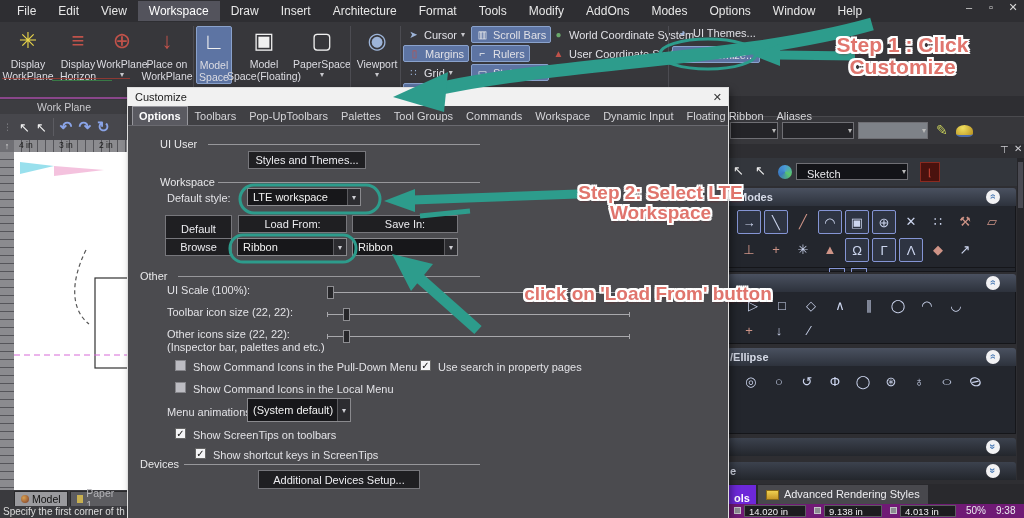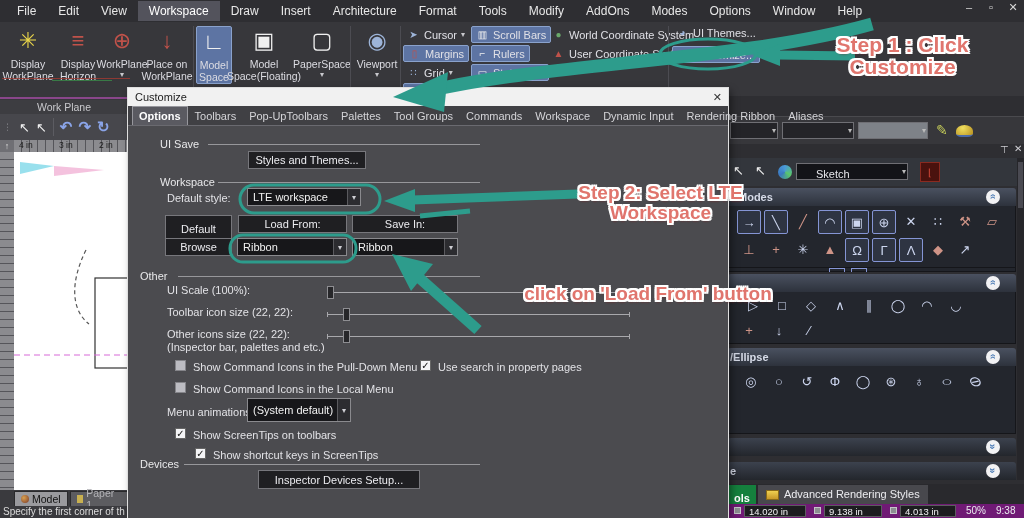--- a/index.html
+++ b/index.html
@@ -71,21 +71,21 @@
   .chev{position:absolute;width:14px;height:14px;background:#f2f2f4;border-radius:50%;color:#4a7ab5;font-size:10px;font-weight:bold;text-align:center;line-height:13px}
   .chev span{display:inline-block;transform:rotate(-90deg)}
   .chev.down span{transform:rotate(90deg)}
   .pbody{position:absolute;left:0;width:288px;background:#23262d;border:1px solid #15161a;border-top:none}
   .cell{position:absolute;width:24px;height:24px;color:#cdd6ef;font-size:13px;text-align:center;line-height:23px}
   .cell.on{border:1px solid #8595d5;background:#2e3442;border-radius:2px}
   .cell.warm{color:#cf9487}
   .squish{display:inline-block;transform:scaleX(1.5)}
   .tilt{display:inline-block;transform:rotate(25deg) scaleX(1.3)}
   .rtabs{top:388px;height:20px;background:#29292d;display:flex;align-items:flex-end;padding-left:0;gap:2px}
-  .rtab1{height:19px;background:#15803d;color:#fff;font-size:11px;font-weight:bold;padding:4px 6px;line-height:19px}
+  .rtab1{height:19px;background:#6d28d9;color:#fff;font-size:11px;font-weight:bold;padding:4px 6px;line-height:19px}
   .rtab2{height:19px;background:#48484d;color:#ececf0;font-size:11px;padding:0 8px;line-height:19px;display:flex;align-items:center;gap:5px}
   .rstatus{top:408px;height:25px;background:#701a75;font-size:10px;color:#ececf0}
   .sfield{position:absolute;top:1px;height:12px;background:#1c1c1f;border:1px solid #5c5c60;color:#f0f0f2;font-size:9.5px;line-height:11px;padding:0 4px}
   .sqico{position:absolute;top:3px;width:7px;height:7px;background:#8d8d92;border:1px solid #c4c4c8}
   .scroll{position:absolute;left:289px;top:62px;width:7px;height:322px;background:#26262a}
   .scroll .th{position:absolute;left:1px;top:4px;width:5px;height:46px;background:#4a4a52}
   
   .steps{position:absolute;z-index:61;font-weight:bold;color:#e0756d;text-align:center;line-height:1.05;
     text-shadow:-2px -2px 0 #fff,2px -2px 0 #fff,-2px 2px 0 #fff,2px 2px 0 #fff,-2px 0 0 #fff,2px 0 0 #fff,0 -2px 0 #fff,0 2px 0 #fff,0 3px 2px rgba(120,30,30,.35)}
   .overlay{position:absolute;left:0;top:0;z-index:60;pointer-events:none}
@@ -264,21 +264,21 @@
     <span style="position:absolute;left:228px;top:8px;width:17px;height:12px;border-radius:50% 50% 30% 30%;background:radial-gradient(circle at 40% 30%,#f0e060,#b89020);border-bottom:2px solid #4a6aa8"></span>
   </div>
   <span style="position:absolute;left:272px;top:48px;color:#cfcfd4;font-size:10px">⊤</span>
   <span style="position:absolute;left:286px;top:47px;color:#cfcfd4;font-size:10px">✕</span>
 
   <div class="band toolrow">
     <span style="position:absolute;left:5px;top:5px;color:#f0f0f0;font-size:13px">↖</span>
     <span style="position:absolute;left:27px;top:5px;color:#f0f0f0;font-size:13px">↖</span>
     <span style="position:absolute;left:50px;top:7px;width:14px;height:14px;border-radius:50%;background:conic-gradient(#4a9ad8,#5ac86a,#3a78c0,#4a9ad8)"></span>
     <div class="rcmb" style="left:68px;top:5px;width:112px;background:#131418">
-      <span style="padding-left:19px;font-size:11px;line-height:15px;color:#e8e8ec">Sketch</span>
+      <span style="padding-left:10px;font-size:11px;line-height:15px;color:#e8e8ec">Sketch</span>
       <span class="arr">▾</span>
     </div>
     <div style="position:absolute;left:192px;top:4px;width:20px;height:20px;background:#4a120e;border:1px solid #8a2a20;color:#d84a3a;font-size:10px;text-align:center;line-height:19px">⌊</div>
   </div>
 
   <div class="phead" style="top:92px">
     <span>Modes</span>
   </div>
   <div class="chev" style="left:258px;top:94px"><span>»</span></div>
   <div class="pbody" style="top:110px;height:62px">
@@ -375,25 +375,25 @@
   <span class="dlg-x">✕</span>
   <div class="dlg-tabs">
     <span class="dtab on">Options</span>
     <span class="dtab">Toolbars</span>
     <span class="dtab">Pop-UpToolbars</span>
     <span class="dtab">Palettes</span>
     <span class="dtab">Tool Groups</span>
     <span class="dtab">Commands</span>
     <span class="dtab">Workspace</span>
     <span class="dtab">Dynamic Input</span>
-    <span class="dtab">Rendering Ribbon</span>
+    <span class="dtab">Floating Ribbon</span>
     <span class="dtab">Aliases</span>
   </div>
 
-  <span class="glabel" style="left:32px;top:50px">UI Save</span>
+  <span class="glabel" style="left:32px;top:50px">UI User</span>
   <div class="gline" style="left:80px;top:56px;width:272px"></div>
   <div class="dbtn" style="left:120px;top:63px;width:118px;height:18px">Styles and Themes...</div>
 
   <span class="glabel" style="left:32px;top:88px">Workspace</span>
   <div class="gline" style="left:90px;top:94px;width:262px"></div>
 
   <span class="dlbl" style="left:39px;top:104px">Default style:</span>
   <div class="cmb" style="left:119px;top:100px;width:114px;height:18px">
     <span>LTE workspace</span>
     <span class="arr">▾</span>
@@ -444,21 +444,21 @@
   </div>
 
   <div class="cb chk" style="left:47px;top:340px">✓</div>
   <span class="dlbl" style="left:65px;top:341px">Show ScreenTips on toolbars</span>
 
   <div class="cb chk" style="left:67px;top:360px">✓</div>
   <span class="dlbl" style="left:85px;top:361px">Show shortcut keys in ScreenTips</span>
 
   <span class="glabel" style="left:12px;top:370px">Devices</span>
   <div class="gline" style="left:56px;top:376px;width:296px"></div>
-  <div class="dbtn" style="left:130px;top:382px;width:162px;height:19px">Inspector Devices Setup...</div>
+  <div class="dbtn" style="left:130px;top:382px;width:162px;height:19px">Additional Devices Setup...</div>
 </div>
 
 <svg class="overlay" width="1024" height="518">
   <path d="M 872 24 C 745 60 565 62 442 88" fill="none" stroke="#2d9c8c" stroke-width="13"></path>
   <polygon points="393,97 448,72 444,112" fill="#2d9c8c"></polygon>
   <line x1="855" y1="56" x2="778" y2="55" stroke="#2d9c8c" stroke-width="9"></line>
   <polygon points="752,55 780,44 780,66" fill="#2d9c8c"></polygon>
   <ellipse cx="708" cy="54" rx="48" ry="15" fill="none" stroke="#2d9c8c" stroke-width="3"></ellipse>
 
   <line x1="578" y1="194" x2="412" y2="200" stroke="#2d9c8c" stroke-width="9"></line>

